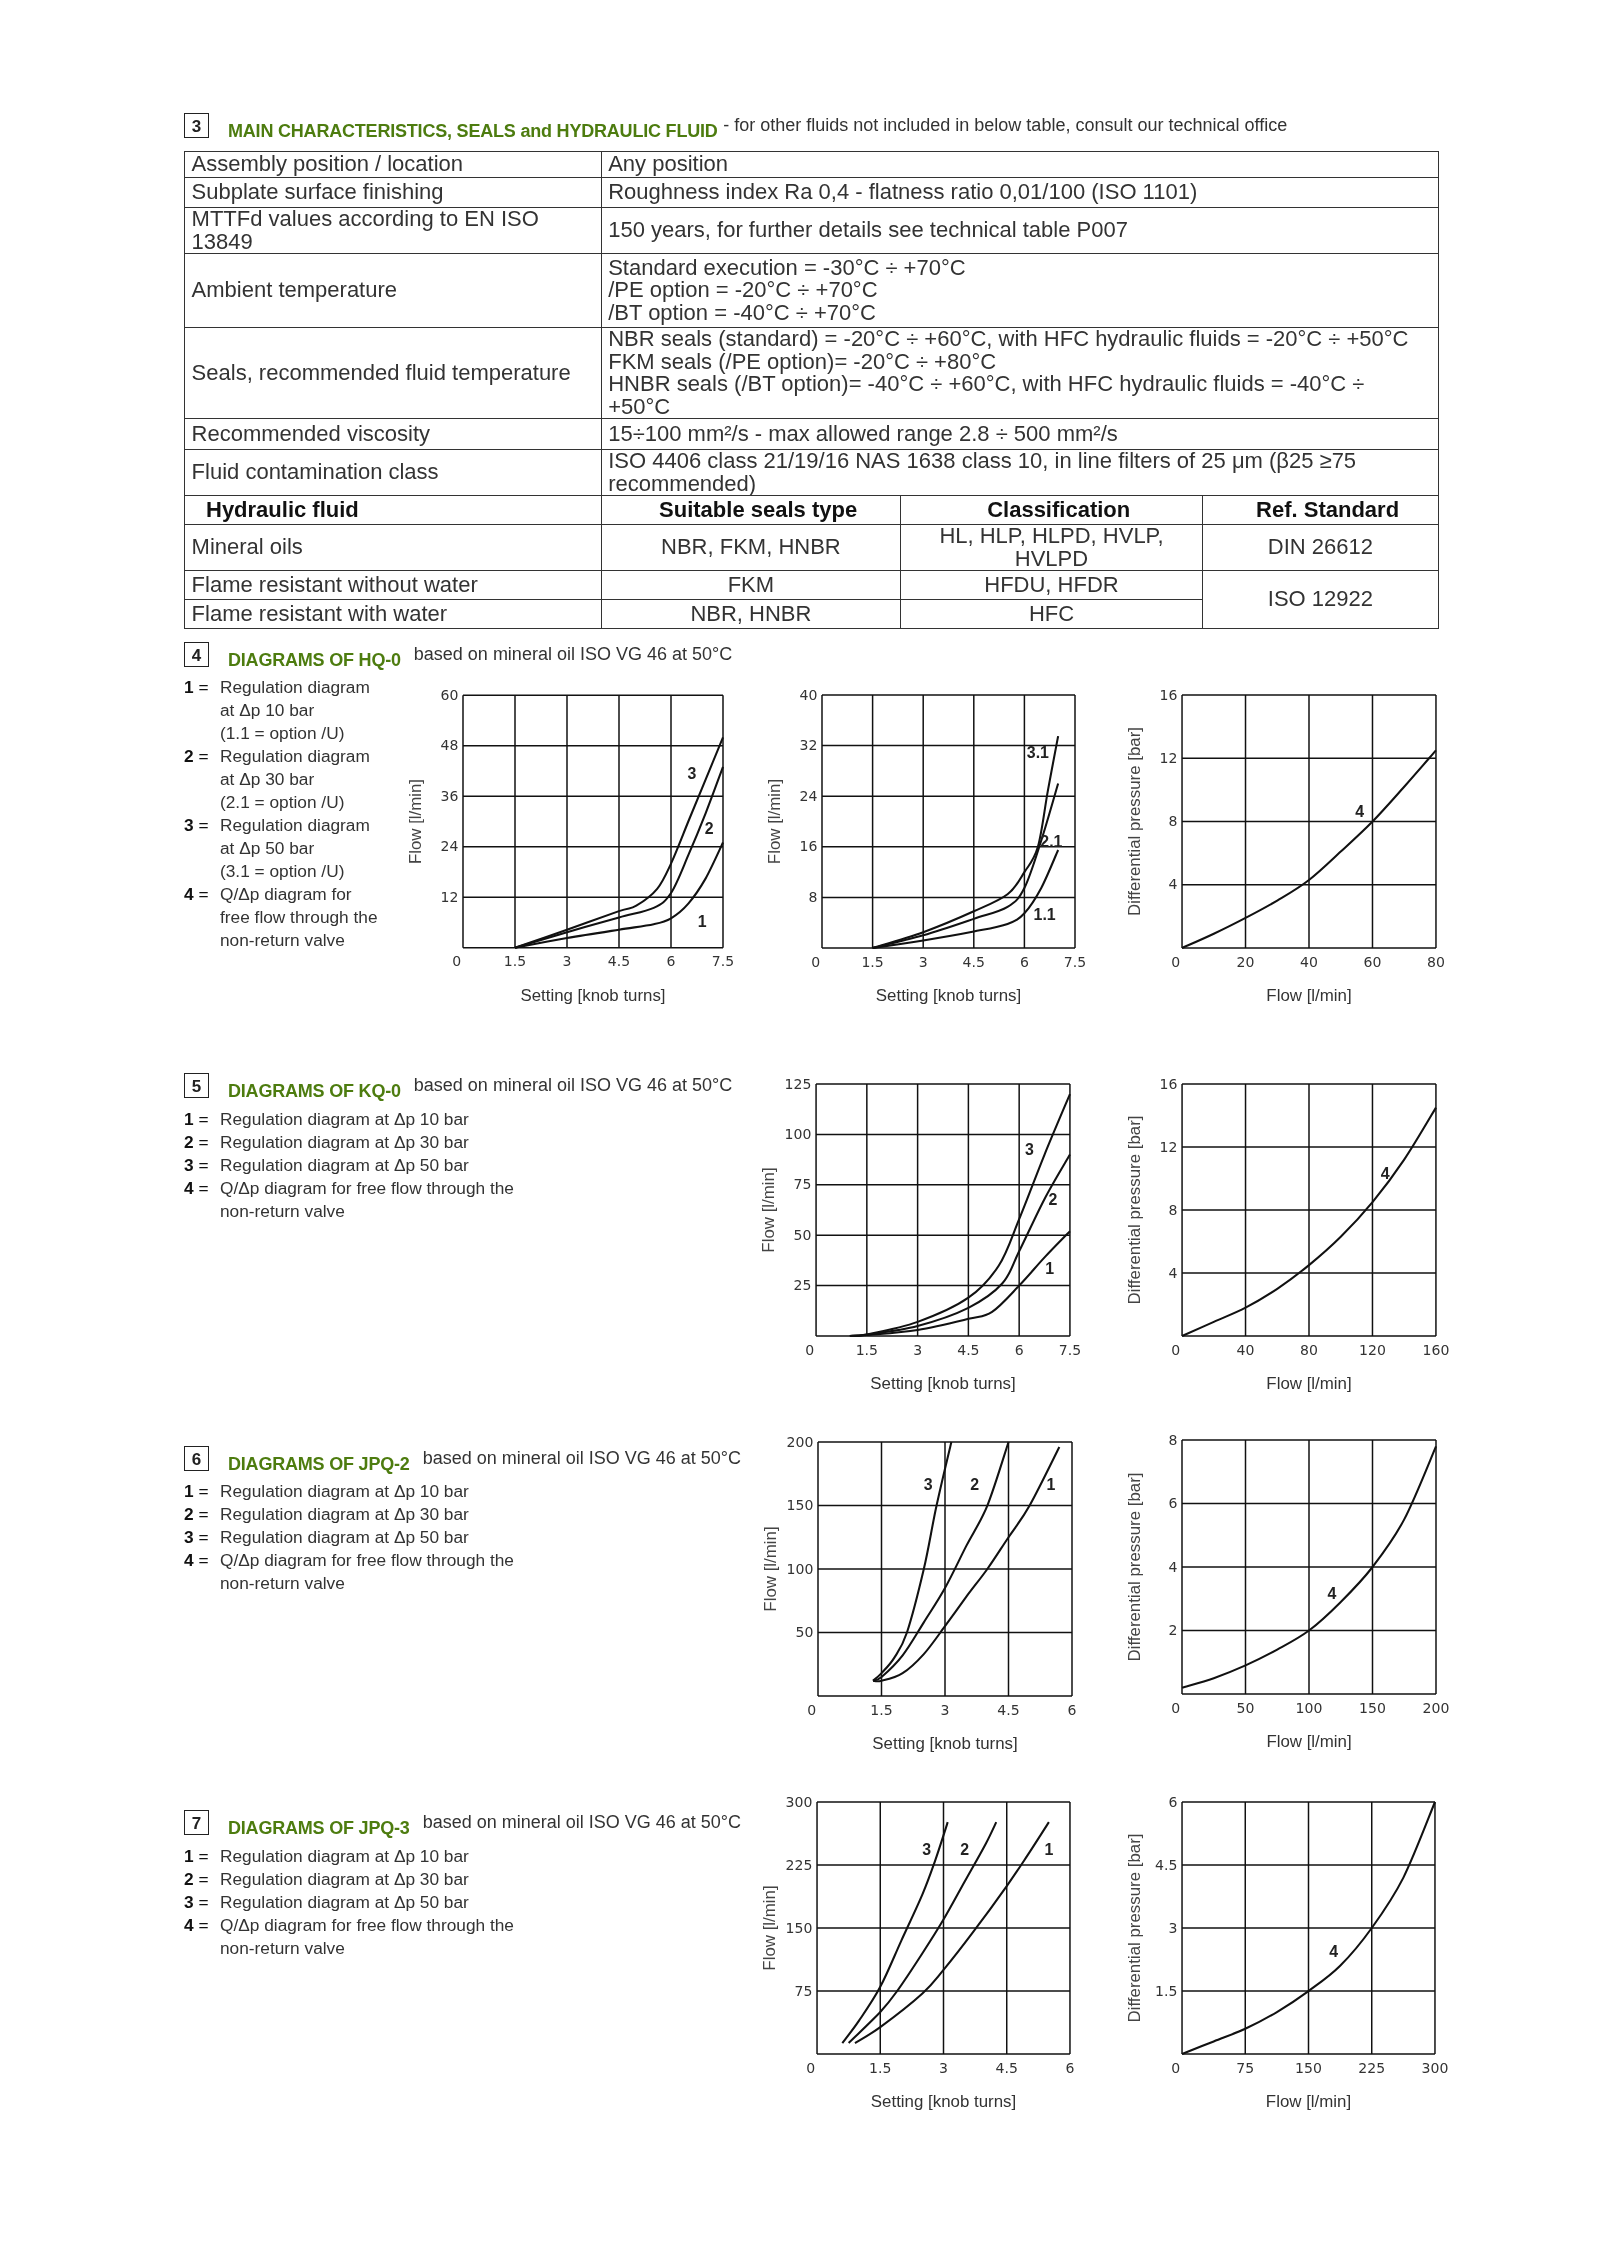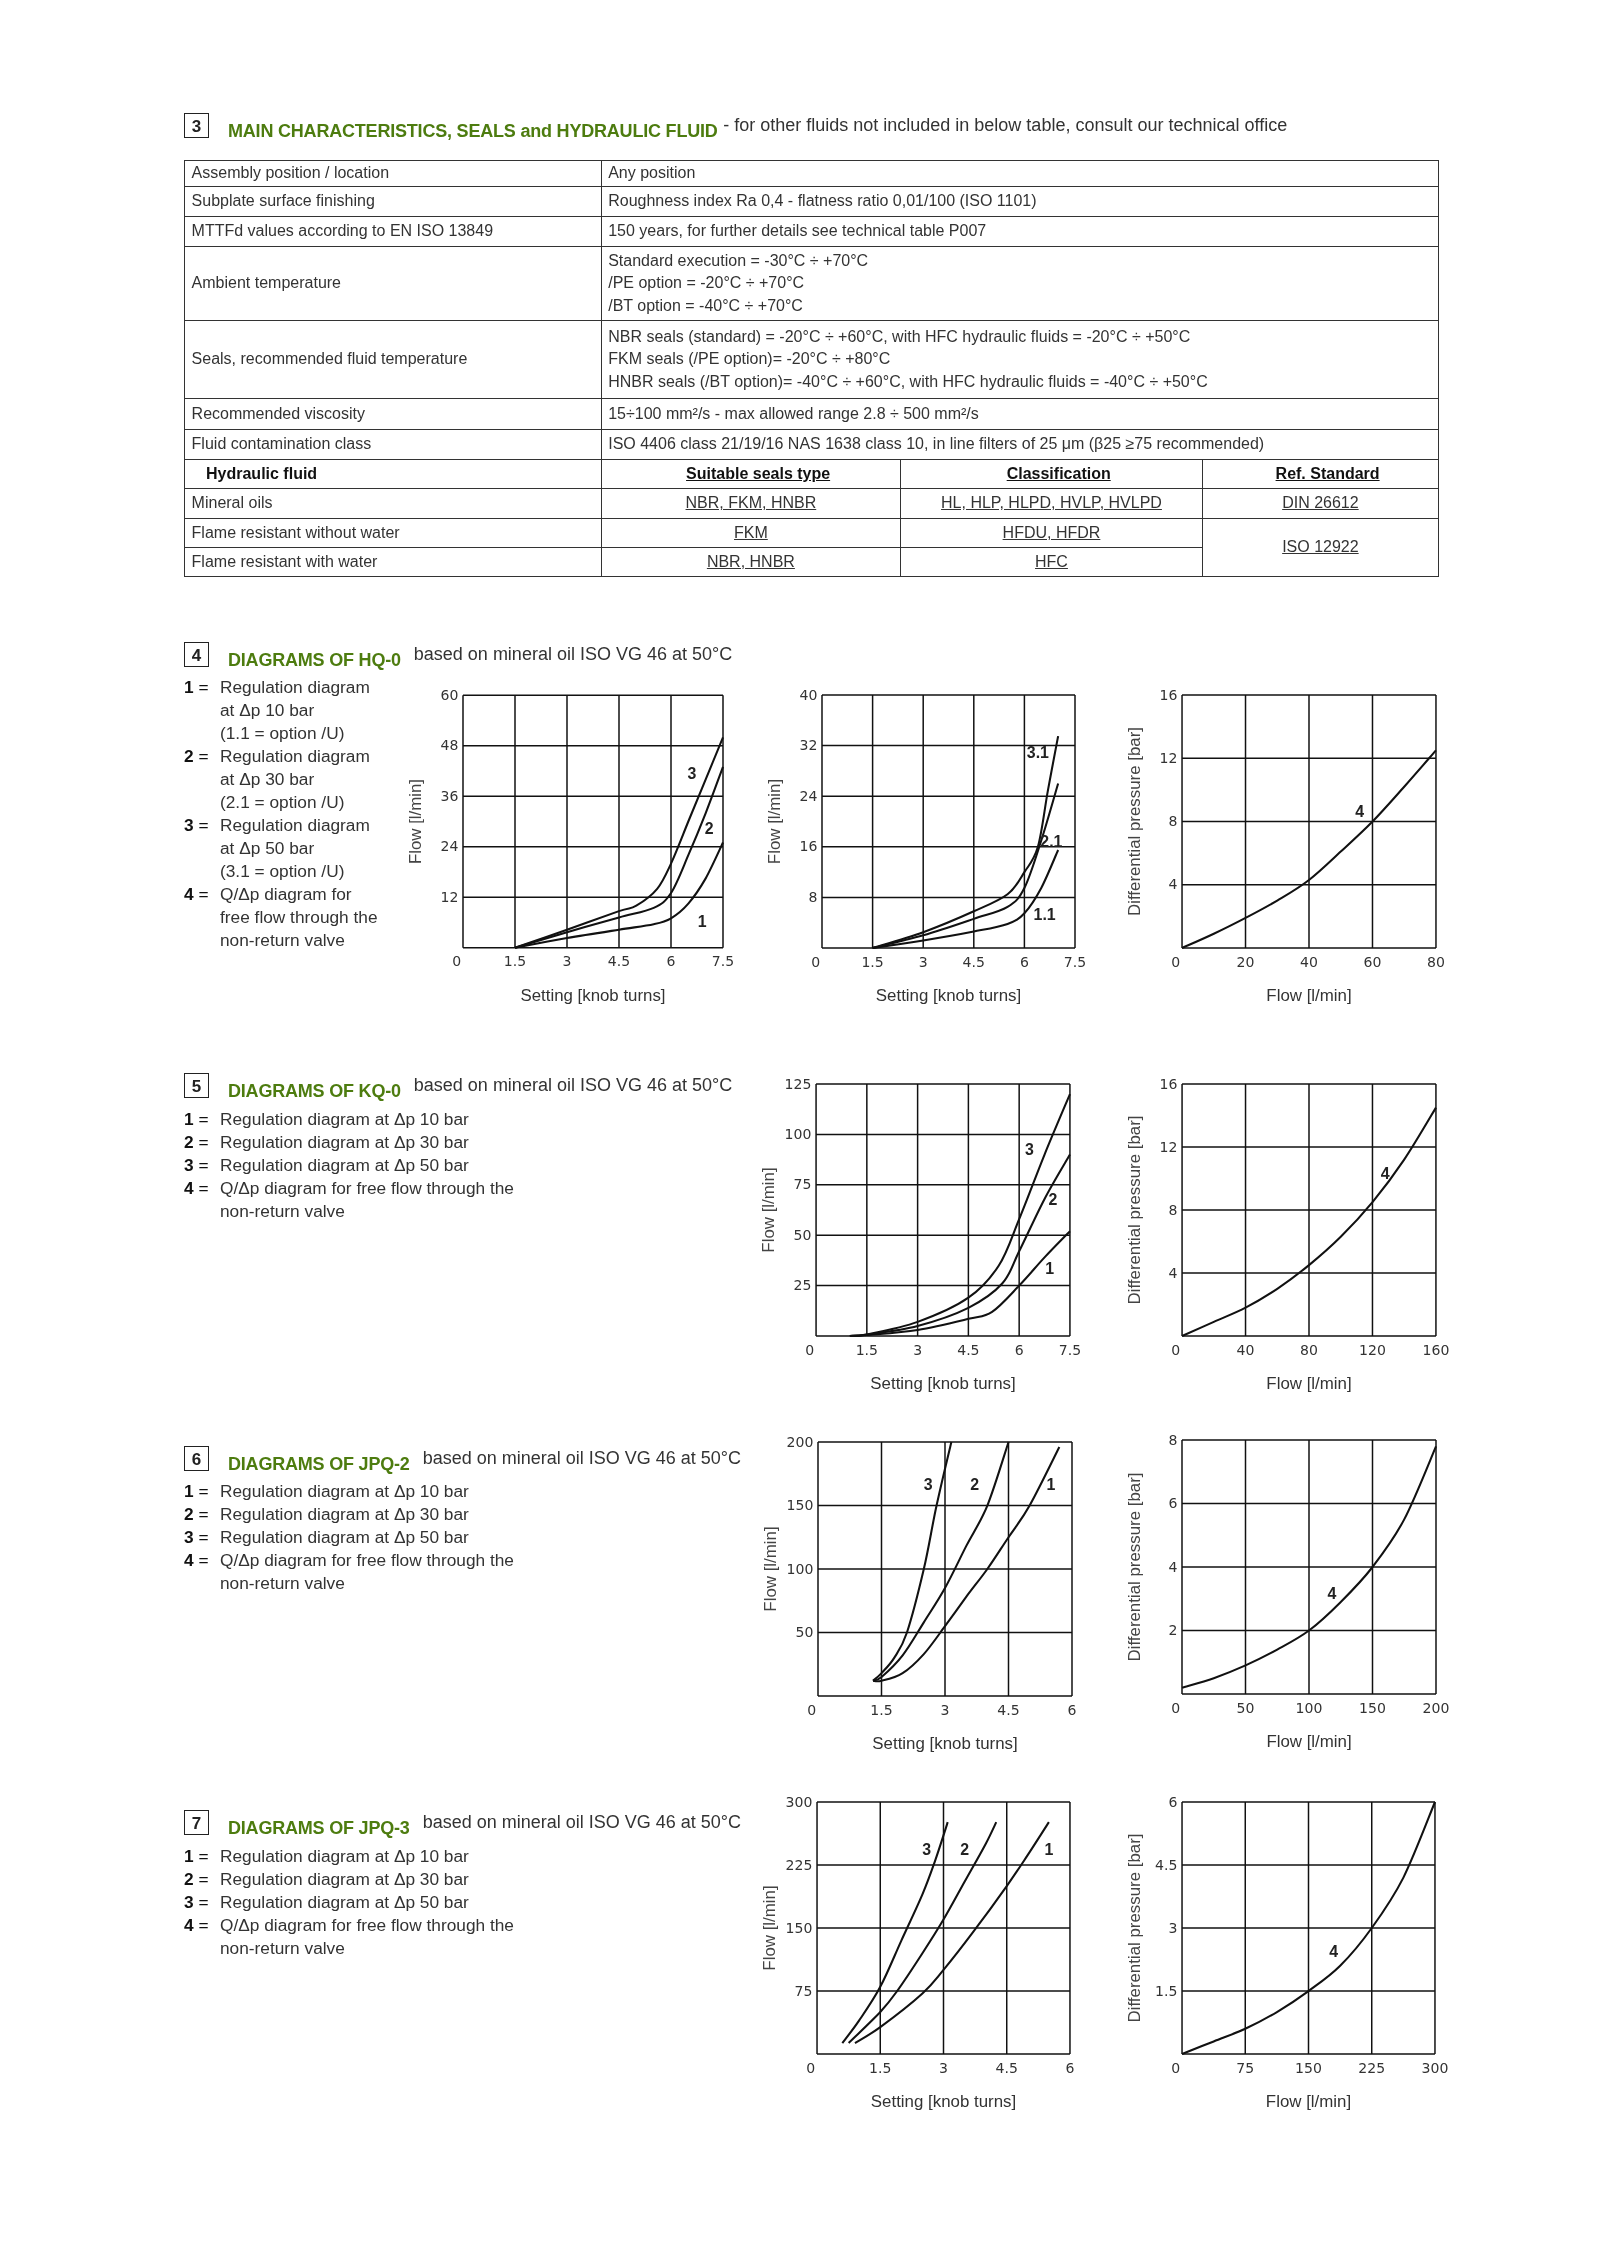--- a/index.html
+++ b/index.html
@@ -1,25 +1,25 @@
 <!DOCTYPE html>
 <html style="font-size:15px"><head>
 <meta charset="utf-8">
 <style>
   html, body { margin:0; padding:0; background:#ffffff; }
   body { width:1624px; height:2265px; position:relative; font-family:"Liberation Sans", sans-serif; color:#222; overflow:hidden; }
   .sec-head { position:absolute; left:184px; height:28px; display:flex; align-items:center; font-size:18px; white-space:nowrap; }
   .sec-num { display:inline-block; width:25px; height:25px; border:1.4px solid #222; text-align:center; line-height:25px; font-weight:bold; font-size:17px; margin-right:19px; box-sizing:border-box; }
   .sec-title { font-weight:bold; color:#4d7c0f; letter-spacing:-0.2px;margin-top:12px; }
   .sec-sub { margin-left:13px; color:#333; }
-  .tbl { position:absolute; left:184px; top:160px; width:1255px; border-collapse:collapse; font-size:16px; color:#333; }
+  .tbl { position:absolute; left:184px; top:151px; width:1255px; border-collapse:collapse; font-size:22px; color:#333; }
   .tbl td { border:1.4px solid #333; padding:0 6.6px; vertical-align:middle; line-height:22.5px; }
   .tbl td.c1 { width:388px; }
   .tbl .hdr td { font-weight:bold; color:#111;padding-left:21px; }
-  .tbl .center { text-align:center;text-decoration:underline; }
+  .tbl .center { text-align:center; }
   .legend { position:absolute; left:184px; font-size:17.3px; color:#333; line-height:23px; }
   .legend .li { display:flex; }
   .legend .k { font-weight:bold; width:36px; color:#111; flex:none; }
   .legend .k span { font-weight:normal; }
   .legend .v { white-space:pre-line; }
   svg.chart { position:absolute; overflow:visible; }
   svg text { font-family:"DejaVu Sans", sans-serif; }
 </style>
 </head>
 <body>

